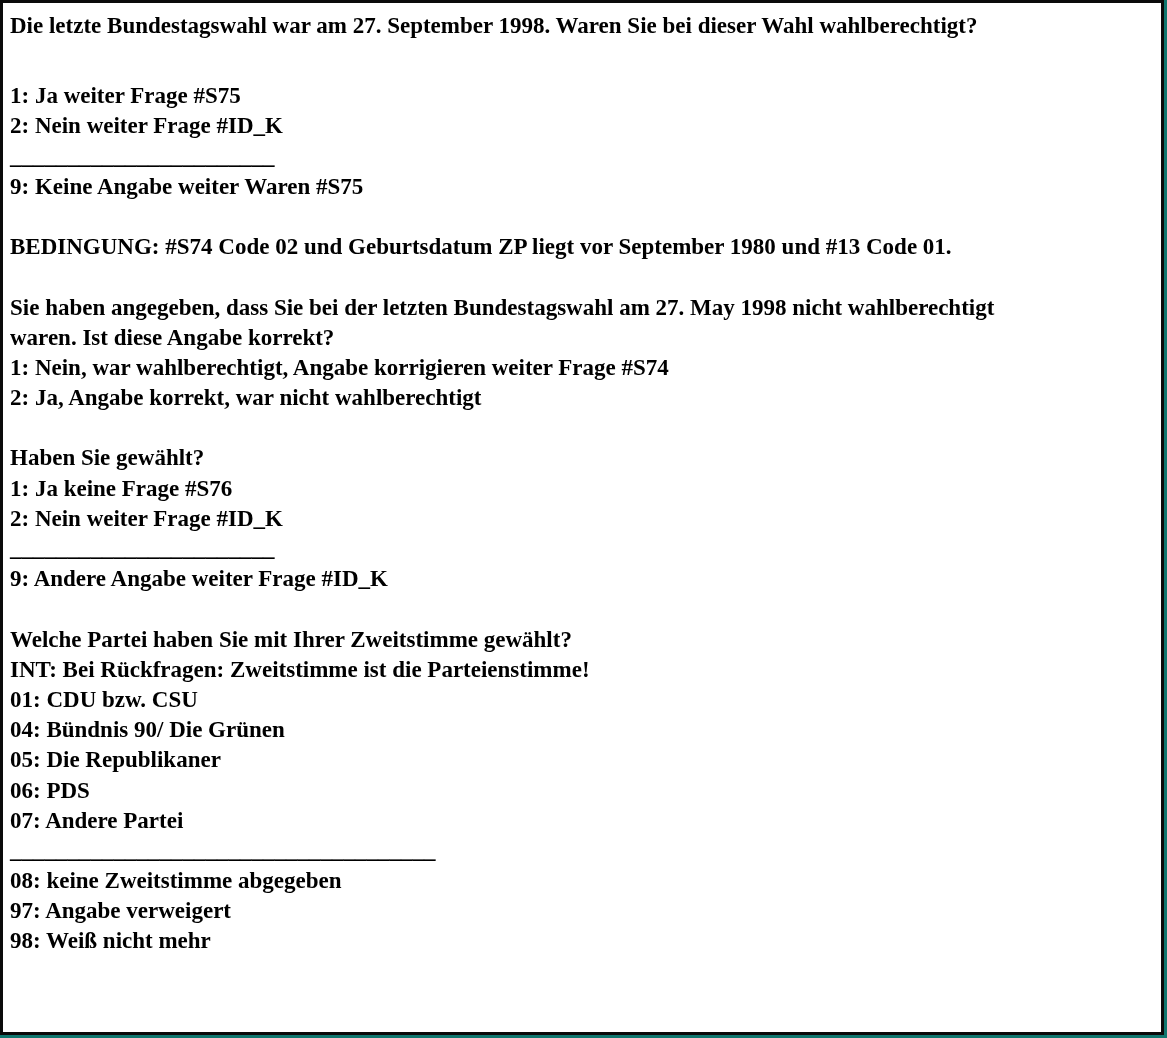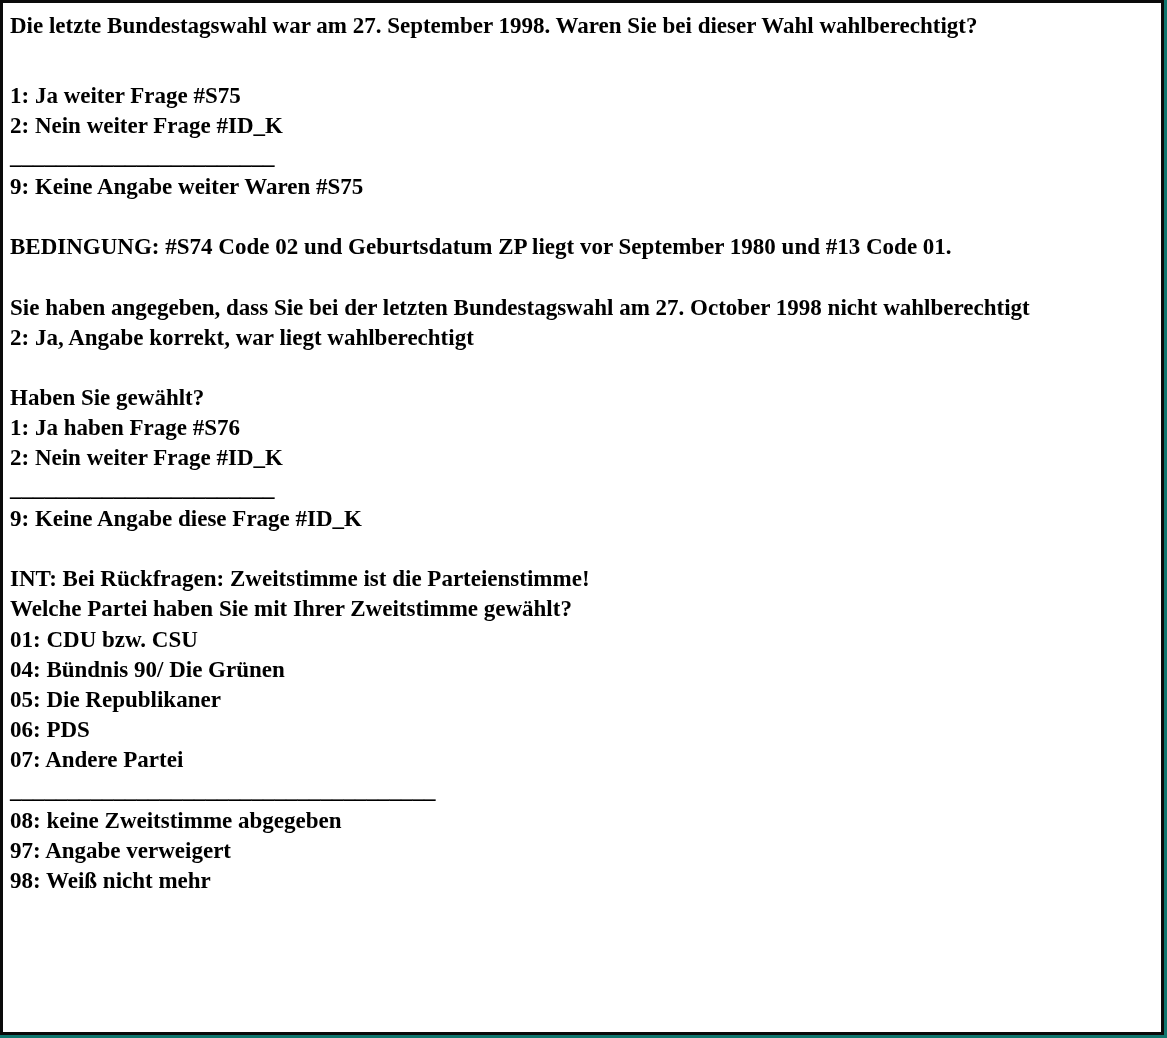--- a/index.html
+++ b/index.html
@@ -55,31 +55,33 @@
     <div class="content" id="doc">
         <div class="line question">Die letzte Bundestagswahl war am 27. September 1998. Waren Sie bei dieser Wahl wahlberechtigt?</div>
         <div class="line blank-large"></div>
         <div class="line option">1: Ja weiter Frage #S75</div>
         <div class="line option">2: Nein weiter Frage #ID_K</div>
         <div class="line separator">_______________________</div>
         <div class="line option">9: Keine Angabe weiter Waren #S75</div>
         <div class="line blank"></div>
         <div class="line condition">BEDINGUNG: #S74 Code 02 und Geburtsdatum ZP liegt vor September 1980 und #13 Code 01.</div>
         <div class="line blank"></div>
-        <div class="line question">Sie haben angegeben, dass Sie bei der letzten Bundestagswahl am 27. October 1998 nicht wahlberechtigt</div>
-        <div class="line option">2: Ja, Angabe korrekt, war liegt wahlberechtigt</div>
+        <div class="line question">Sie haben angegeben, dass Sie bei der letzten Bundestagswahl am 27. May 1998 nicht wahlberechtigt</div>
+        <div class="line question">waren. Ist diese Angabe korrekt?</div>
+        <div class="line option">1: Nein, war wahlberechtigt, Angabe korrigieren weiter Frage #S74</div>
+        <div class="line option">2: Ja, Angabe korrekt, war nicht wahlberechtigt</div>
         <div class="line blank"></div>
         <div class="line question">Haben Sie gewählt?</div>
-        <div class="line option">1: Ja haben Frage #S76</div>
+        <div class="line option">1: Ja keine Frage #S76</div>
         <div class="line option">2: Nein weiter Frage #ID_K</div>
         <div class="line separator">_______________________</div>
-        <div class="line option">9: Keine Angabe diese Frage #ID_K</div>
+        <div class="line option">9: Andere Angabe weiter Frage #ID_K</div>
         <div class="line blank"></div>
+        <div class="line question">Welche Partei haben Sie mit Ihrer Zweitstimme gewählt?</div>
         <div class="line instruction">INT: Bei Rückfragen: Zweitstimme ist die Parteienstimme!</div>
-        <div class="line question">Welche Partei haben Sie mit Ihrer Zweitstimme gewählt?</div>
         <div class="line option">01: CDU bzw. CSU</div>
         <div class="line option">04: Bündnis 90/ Die Grünen</div>
         <div class="line option">05: Die Republikaner</div>
         <div class="line option">06: PDS</div>
         <div class="line option">07: Andere Partei</div>
         <div class="line separator">_____________________________________</div>
         <div class="line option">08: keine Zweitstimme abgegeben</div>
         <div class="line option">97: Angabe verweigert</div>
         <div class="line option">98: Weiß nicht mehr</div>
       </div>

